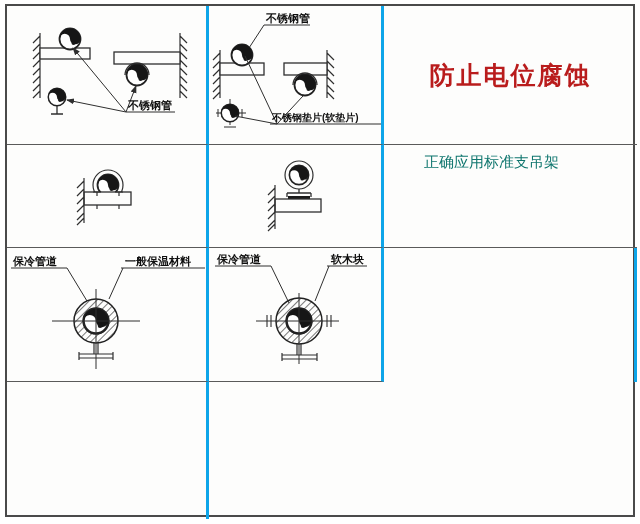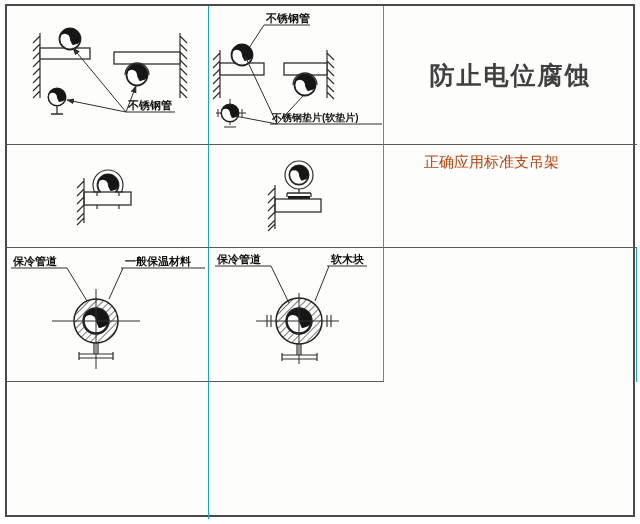--- a/index.html
+++ b/index.html
@@ -11,38 +11,38 @@
   .sheet{
     position:absolute;left:5px;top:4px;width:630px;height:513px;
     background:#fdfdfc;
     display:grid;
     grid-template-columns:202px 175px 253px;
     grid-template-rows:139px 103px 134px 137px;
     border:2px solid #4a4a4a;
     box-sizing:border-box;
   }
   .cell{
-    border-right:1px solid #0ea5e9;
+    border-right:3px solid #0ea5e9;
     border-bottom:1px solid #5a5a5a;
     box-sizing:border-box;
     overflow:hidden;
     position:relative;
   }
   .cell.last-col{border-right:none;}
   .cell.last-row{border-bottom:none;}
   .titlecell{
     display:flex;align-items:center;justify-content:center;
   }
   .bigtitle{
-    font-size:25px;font-weight:700;letter-spacing:2px;color:#404040;
+    font-size:25px;font-weight:700;letter-spacing:2px;color:#b91c1c;
     white-space:nowrap;
   }
   .txt{
     padding:7px 8px 0 10px;
-    font-size:15px;line-height:1.33;color:#c2410c;
+    font-size:15px;line-height:1.33;color:#0f766e;
   }
   .txt p{margin:0;text-indent:2em;}
   .pad-mid{padding-top:40px;}
   .pad-sm{padding-top:10px;}
   svg{display:block;}
   svg text{font-family:"Liberation Sans","DejaVu Sans",sans-serif;font-size:11px;font-weight:700;fill:#101010;}
   .defs-hidden{position:absolute;width:0;height:0;overflow:hidden;}
 </style>
 </head>
 <body>

